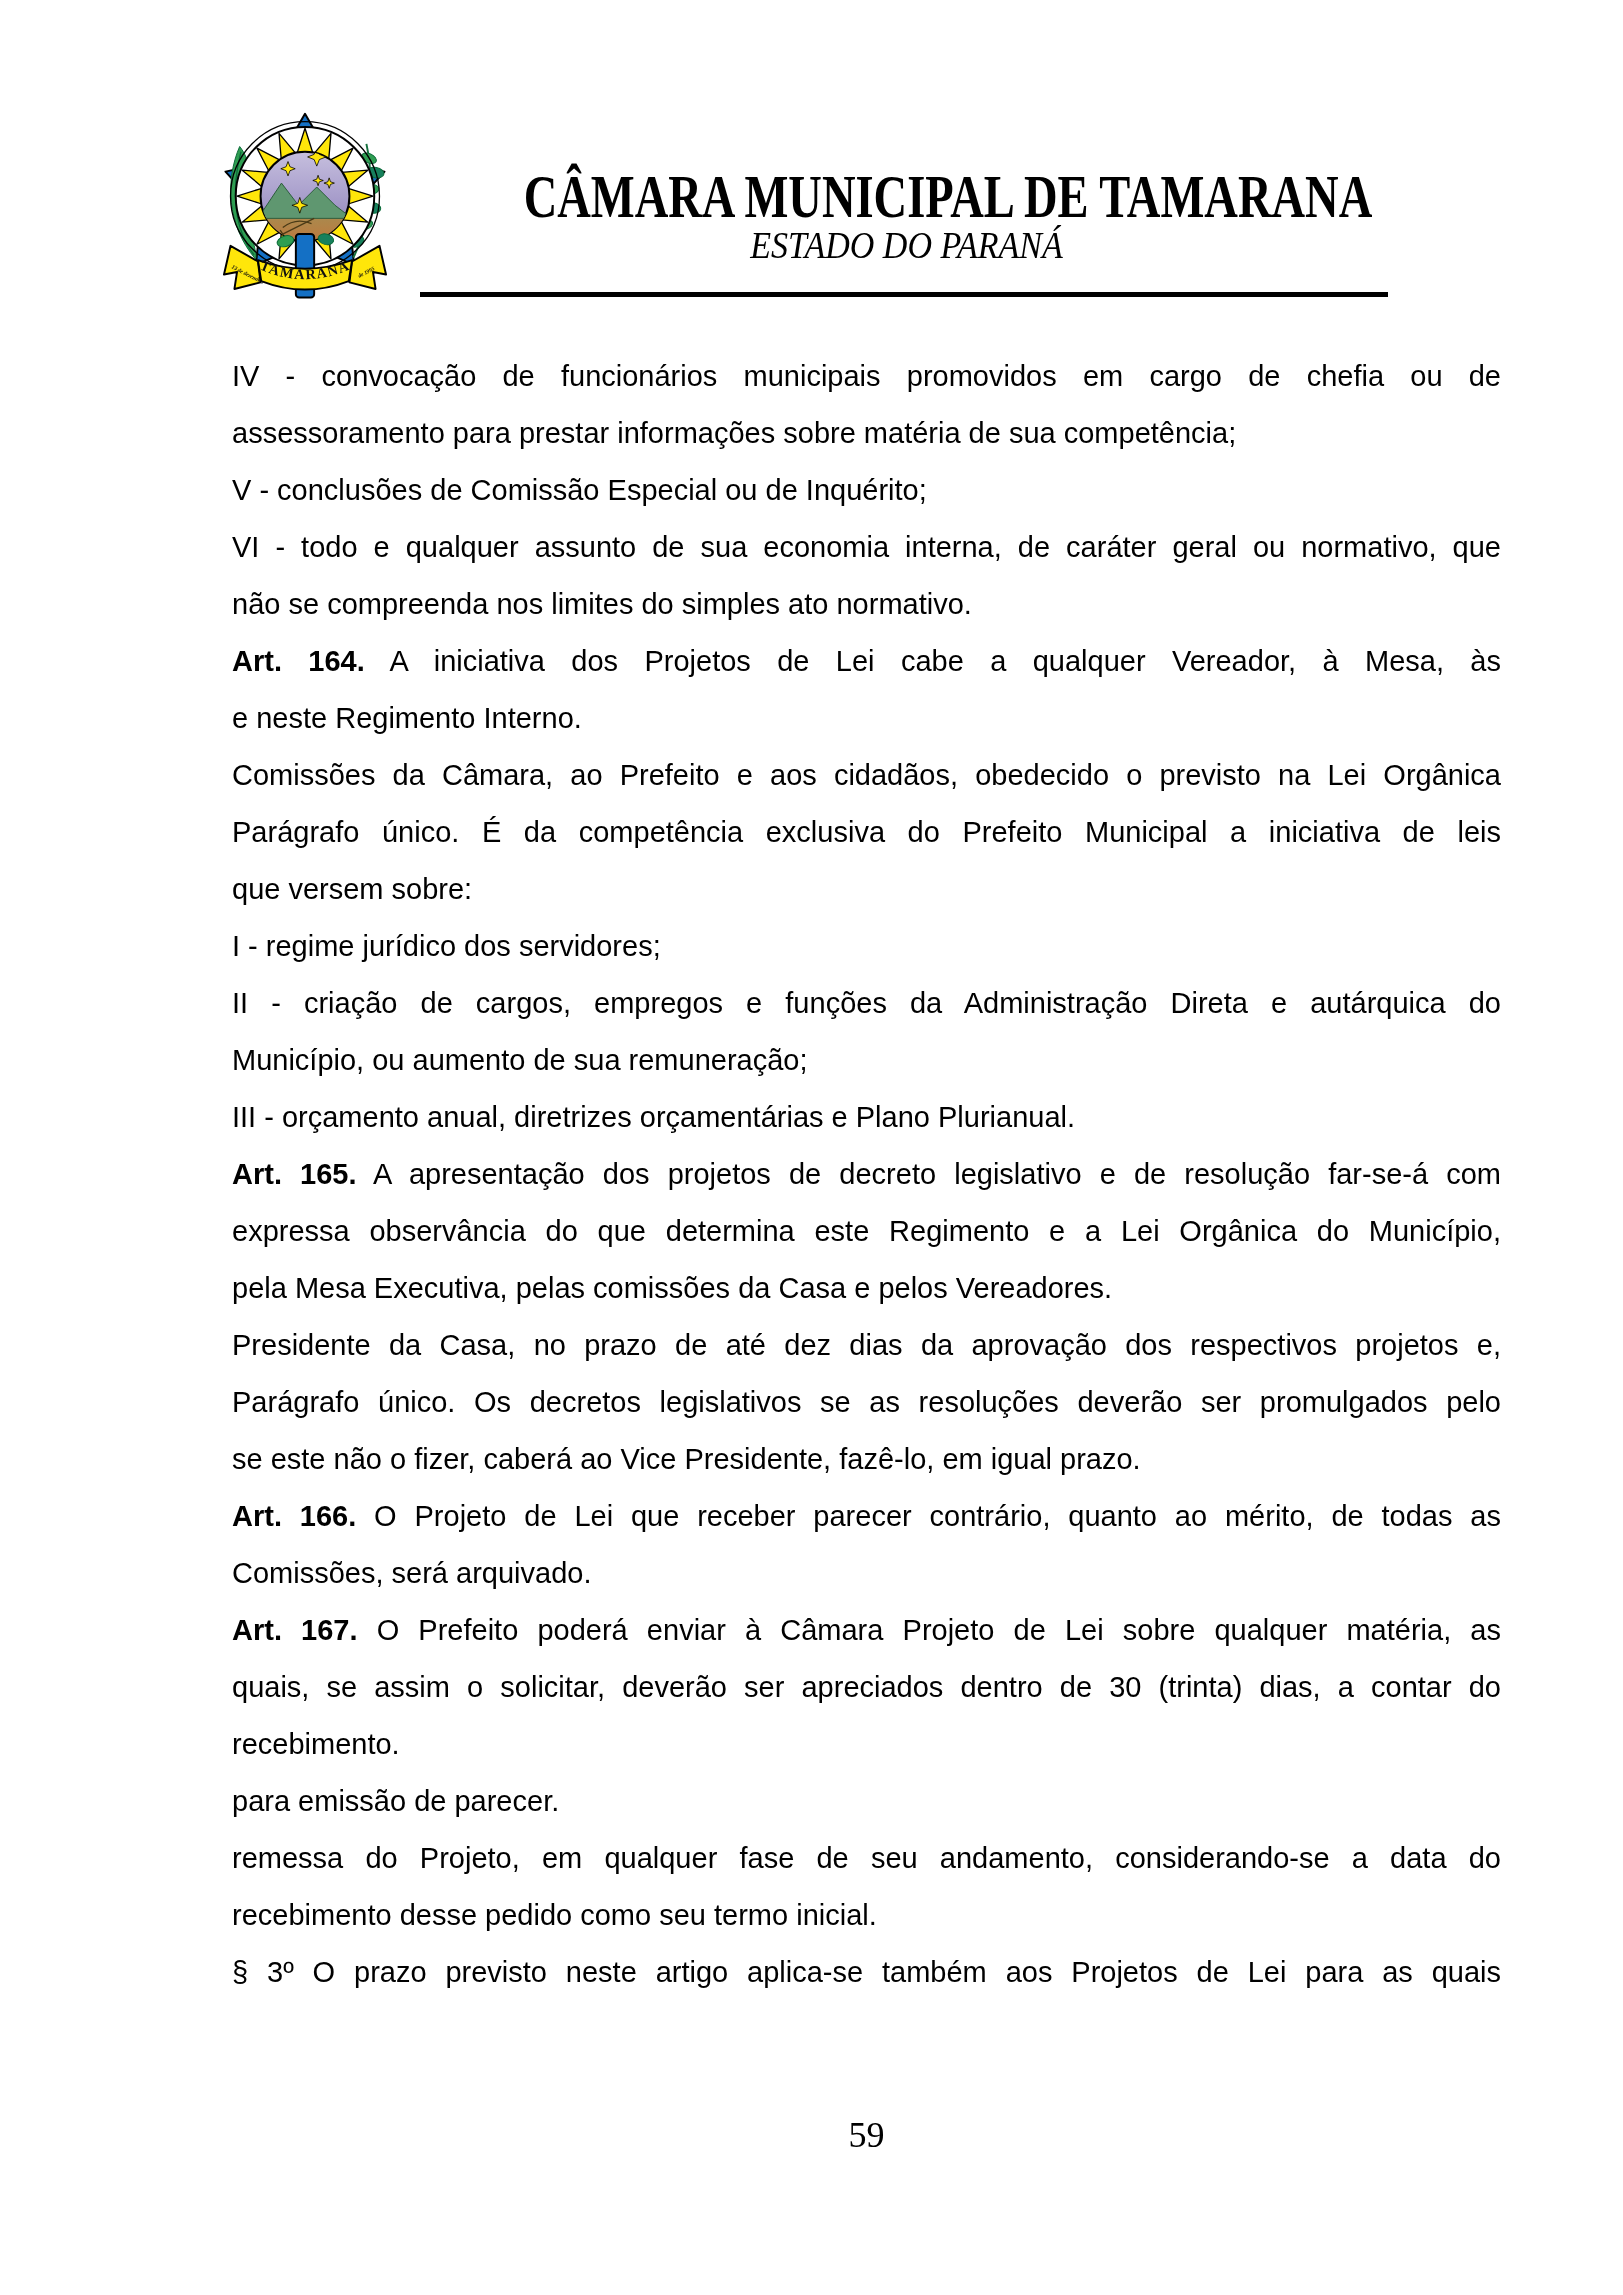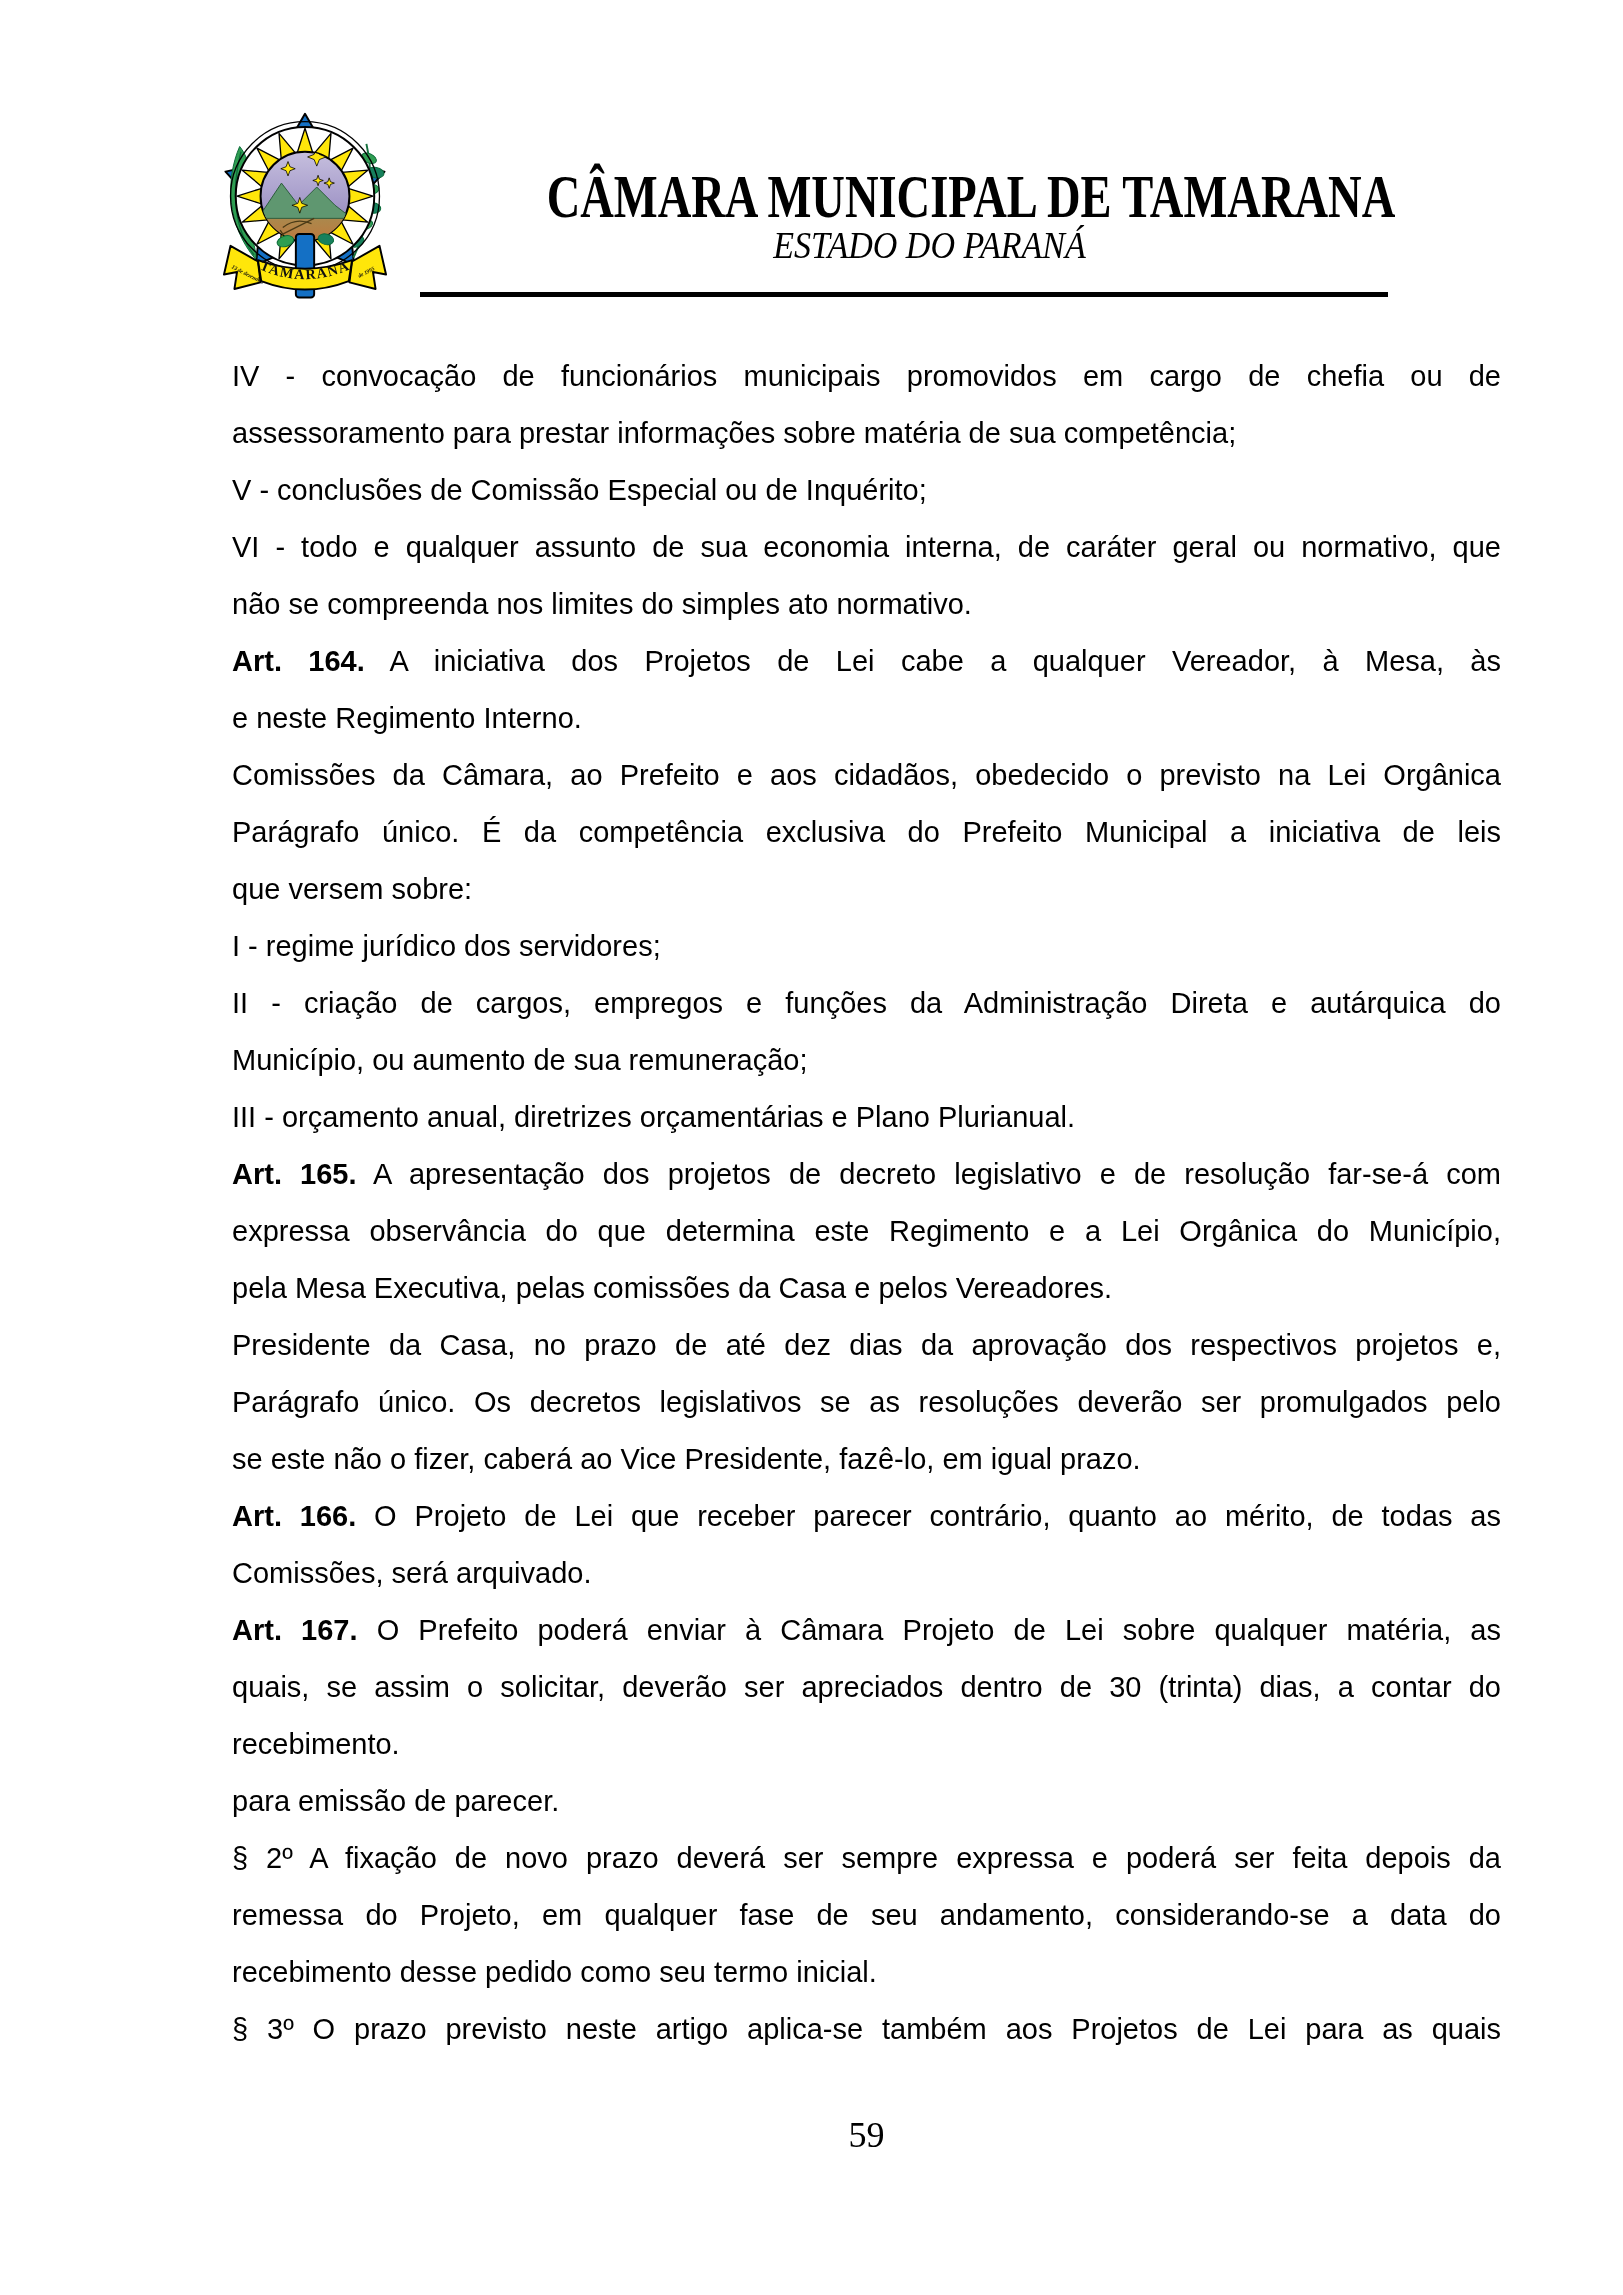--- a/index.html
+++ b/index.html
@@ -10,21 +10,21 @@
     overflow:hidden;
     font-family:"Liberation Sans", sans-serif;
     color:#000;
   }
   
   .logo {
     position:absolute; left:220px; top:106px;
     width:170px; height:196px;
   }
   .titles {
-    position:absolute; left:419px; top:165px; width:1021px;
+    position:absolute; left:396px; top:165px; width:1021px;
     text-align:center;
   }
   .org-title {
     margin:0;
     font-family:"Liberation Serif", serif;
     font-weight:700;
     font-size:62px; line-height:62px;
     letter-spacing:0;
     transform:scaleX(0.75);
     transform-origin:center;
@@ -191,21 +191,20 @@
       <div class="line">pela Mesa Executiva, pelas comissões da Casa e pelos Vereadores.</div>
       <div class="line just">Presidente da Casa, no prazo de até dez dias da aprovação dos respectivos projetos e,</div>
       <div class="line just">Parágrafo único. Os decretos legislativos se as resoluções deverão ser promulgados pelo</div>
       <div class="line">se este não o fizer, caberá ao Vice Presidente, fazê-lo, em igual prazo.</div>
       <div class="line just"><b>Art. 166.</b> O Projeto de Lei que receber parecer contrário, quanto ao mérito, de todas as</div>
       <div class="line">Comissões, será arquivado.</div>
       <div class="line just"><b>Art. 167.</b> O Prefeito poderá enviar à Câmara Projeto de Lei sobre qualquer matéria, as</div>
       <div class="line just">quais, se assim o solicitar, deverão ser apreciados dentro de 30 (trinta) dias, a contar do</div>
       <div class="line">recebimento.</div>
       <div class="line">para emissão de parecer.</div>
-      <div class="line just">§ 2º A fixação de novo prazo deverá ser sempre expressa e poderá ser feita depois da</div>
       <div class="line just">remessa do Projeto, em qualquer fase de seu andamento, considerando-se a data do</div>
       <div class="line">recebimento desse pedido como seu termo inicial.</div>
       <div class="line just">§ 3º O prazo previsto neste artigo aplica-se também aos Projetos de Lei para as quais</div>
     </main>
 
   <div class="pagefoot">
     <span>59</span>
   </div>
 
 </div>

